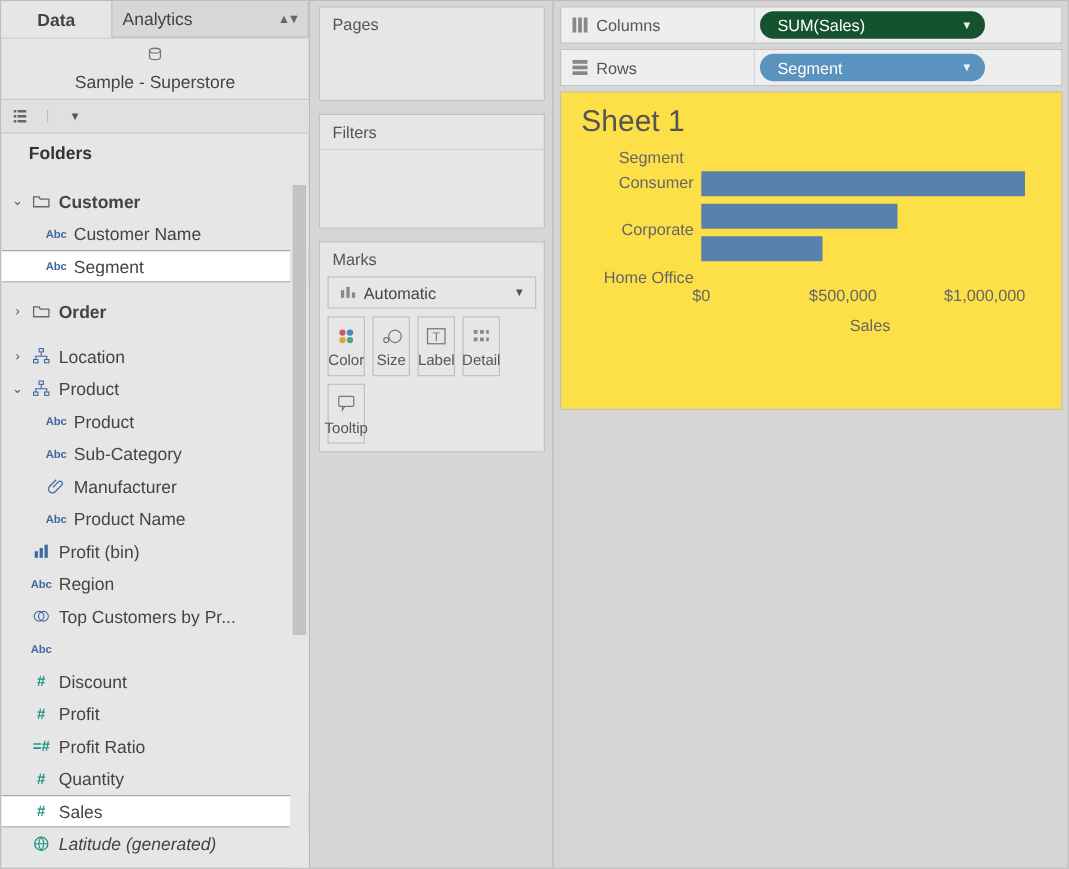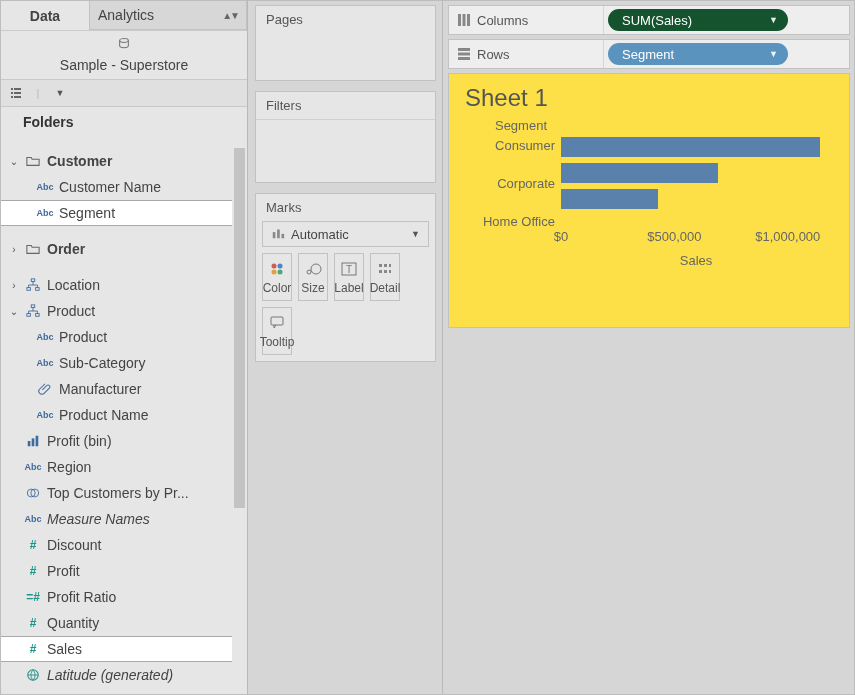--- a/index.html
+++ b/index.html
@@ -318,21 +318,20 @@
       <span class="type-icon blue">
           <svg viewBox="0 0 16 16">
             <circle cx="6" cy="8" r="4.5" fill="none" stroke="#3d6a9e"></circle>
             <circle cx="10" cy="8" r="4.5" fill="none" stroke="#3d6a9e"></circle>
           </svg>
         </span>
       <span class="tree-label">Top Customers by Pr...</span>
     </div>
     <div class="tree-item indent-1">
       <span class="type-icon blue" style="font-size:9px;font-weight:600">Abc</span>
-      <span class="tree-label italic">Measure Names</span>
     </div>
     <div class="tree-item indent-1">
       <span class="type-icon teal" style="font-size:12px;font-weight:600">#</span>
       <span class="tree-label">Discount</span>
     </div>
     <div class="tree-item indent-1">
       <span class="type-icon teal" style="font-size:12px;font-weight:600">#</span>
       <span class="tree-label">Profit</span>
     </div>
     <div class="tree-item indent-1">

